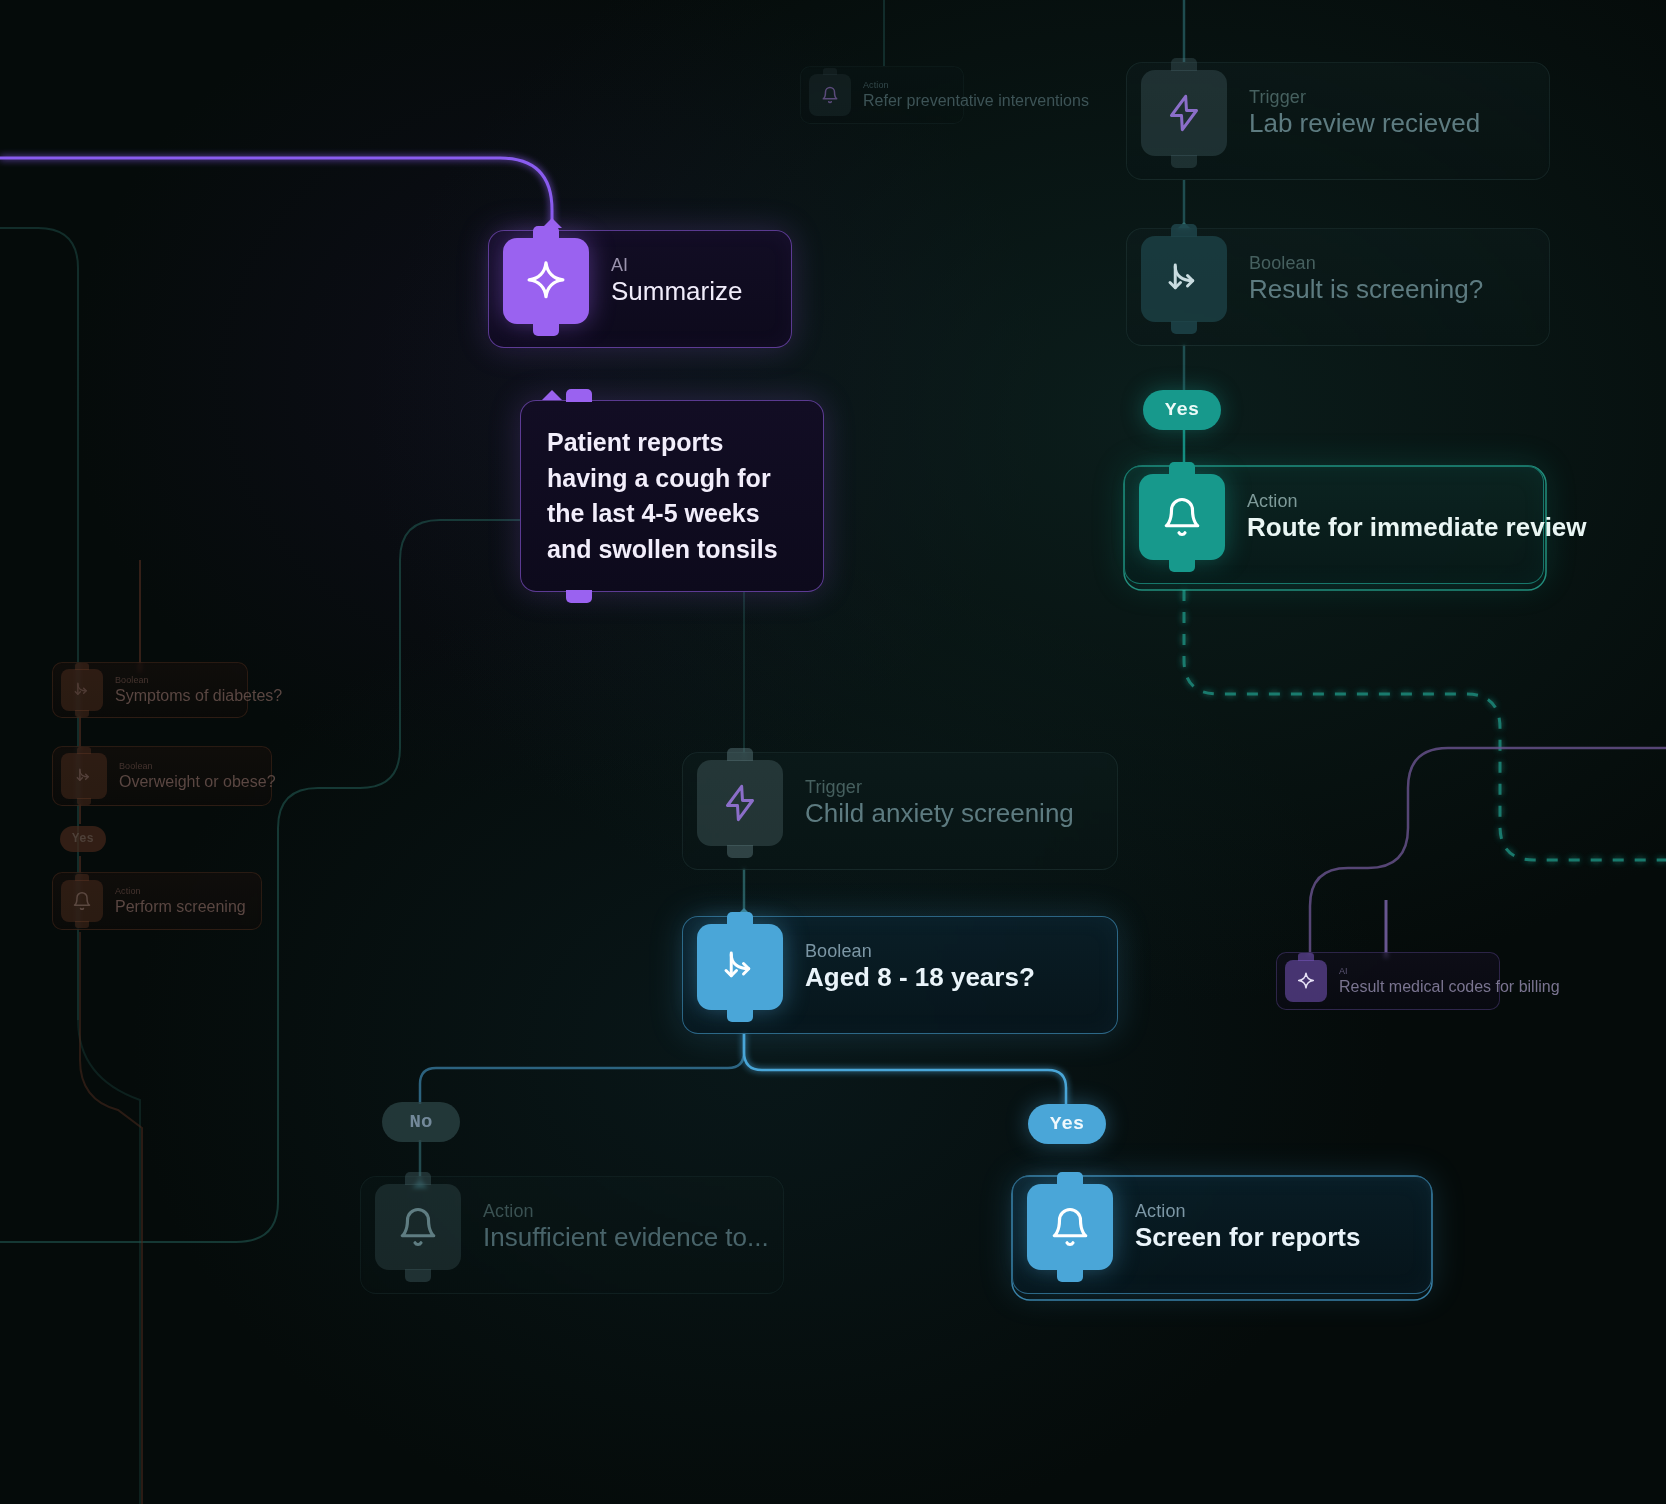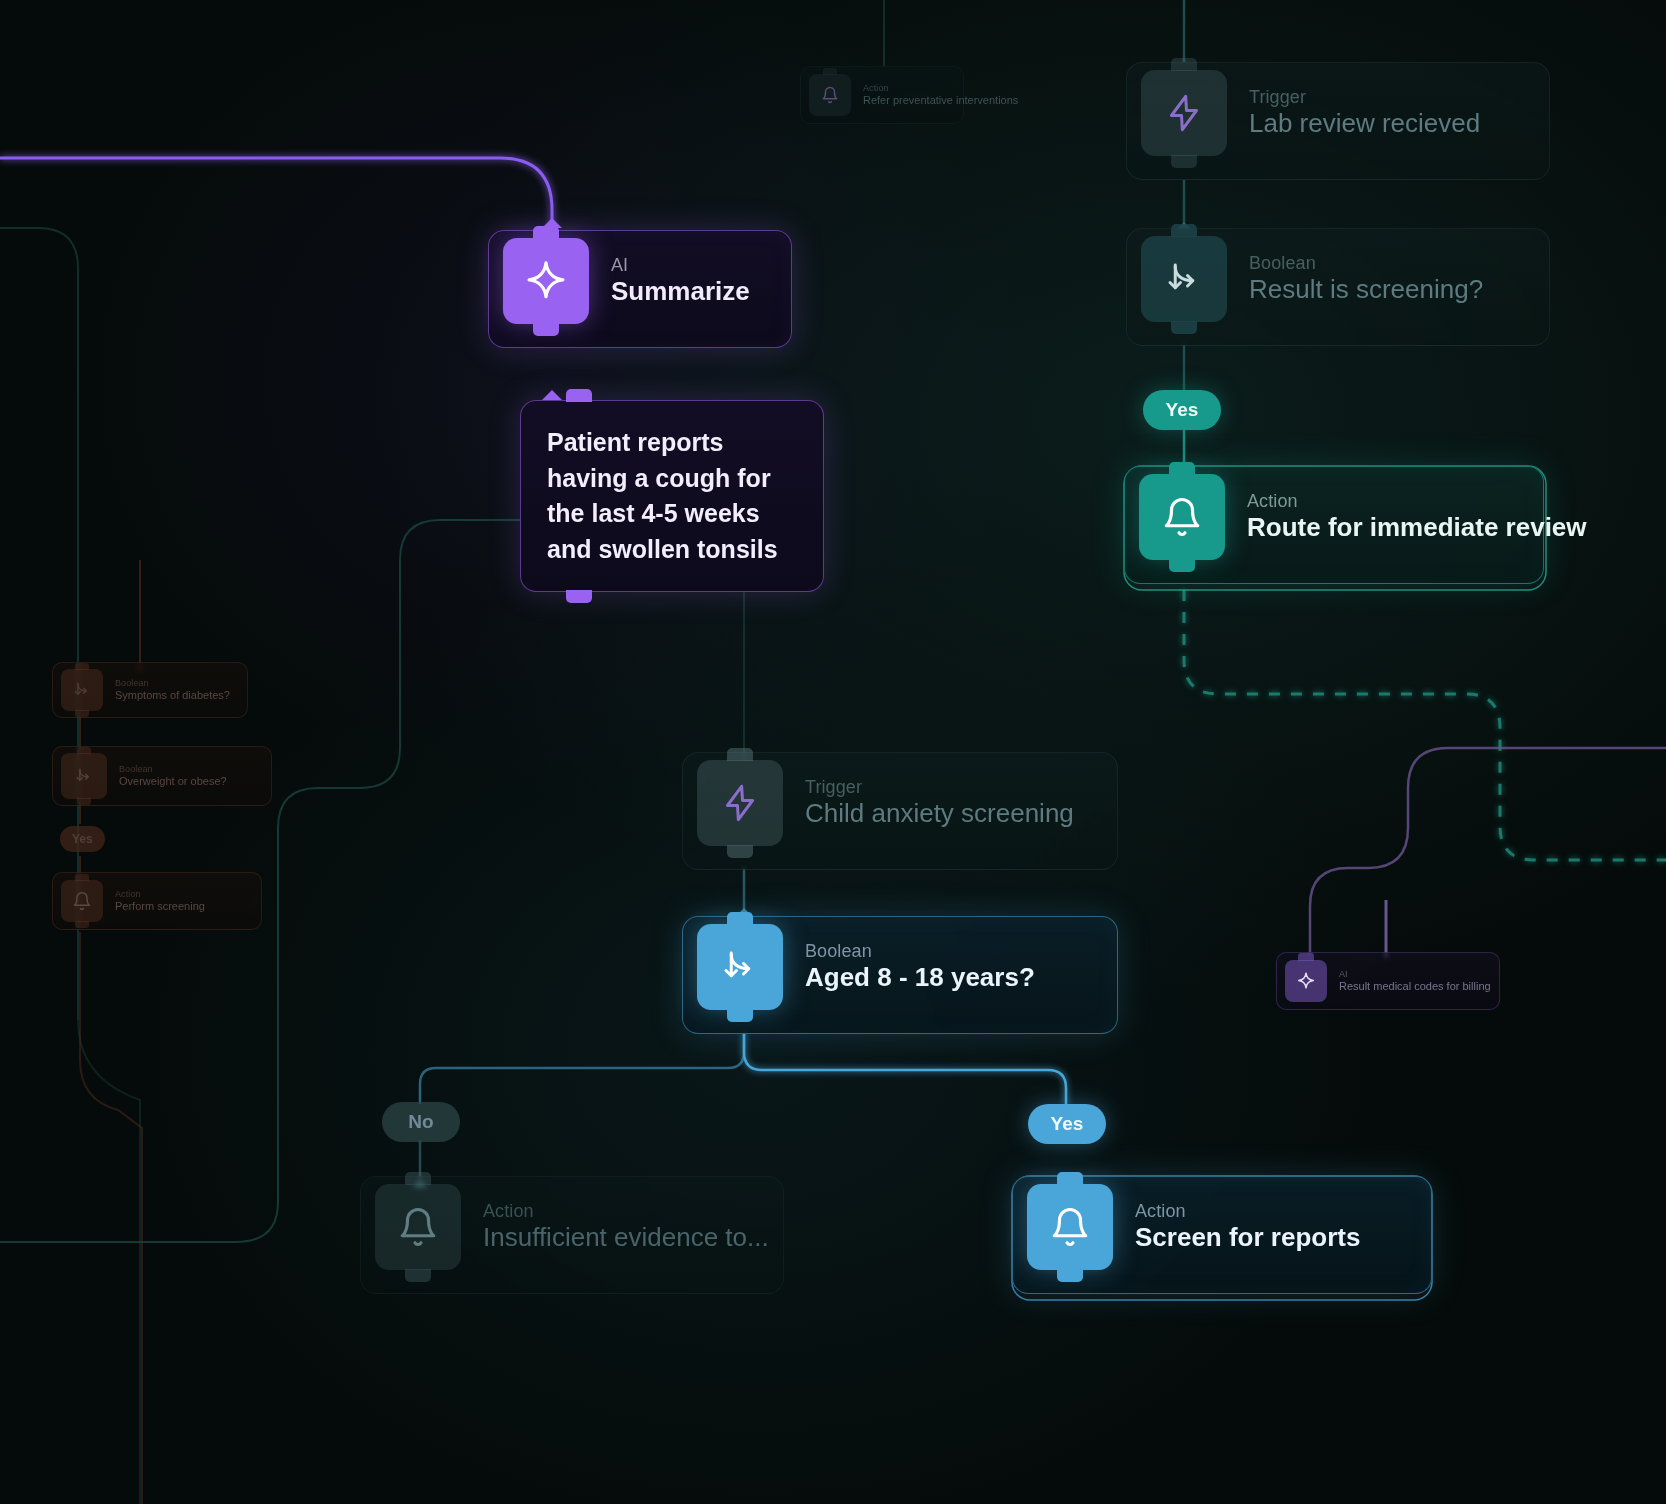--- a/index.html
+++ b/index.html
@@ -66,26 +66,26 @@
 
   
   .sz-lg { height: 118px; padding: 0 26px 16px 14px; }
   .sz-lg .icon { width: 86px; height: 86px; }
   .sz-lg .meta { margin-left: 22px; }
 
   .sz-sm { height: 58px; padding: 0 16px 0 8px; border-radius: 10px; }
   .sz-sm .icon { width: 42px; height: 42px; border-radius: 8px; }
   .sz-sm .meta { margin-left: 12px; }
   .sz-sm .kind { font-size: 9px; }
-  .sz-sm .title { font-size: 11px; }
+  .sz-sm .title { font-size: 16px; }
 
   
   .t-purple .icon { background: #9a62f0; box-shadow: 0 0 26px rgba(154,98,240,.45); }
   .t-purple { border-color: rgba(154,98,240,.55); background: linear-gradient(180deg, #120d24, #0d0a1c); box-shadow: 0 0 32px rgba(154,98,240,.22), inset 0 0 22px rgba(154,98,240,.05); }
-  .t-purple .title { color: #f0ecfa; font-weight: 700; }
+  .t-purple .title { color: #f0ecfa; font-weight: 400; }
   .t-purple .kind { color: #9a93ad; }
   .t-purple .tab-top, .t-purple .tab-bot { background: #9a62f0; }
 
   .t-teal .icon { background: #17998c; box-shadow: 0 0 26px rgba(23,153,140,.45); }
   .t-teal { border-color: rgba(34,190,170,.55); background: linear-gradient(180deg, rgba(12,38,35,.85), rgba(8,26,25,.85)); box-shadow: 0 0 34px rgba(26,170,150,.20), inset 0 0 26px rgba(26,170,150,.05); }
   .t-teal .title { color: #eaf6f4; font-weight: 600; }
   .t-teal .kind { color: #7e9a99; }
   .t-teal .tab-top, .t-teal .tab-bot { background: #17998c; }
 
   .t-blue .icon { background: #4aa6d8; box-shadow: 0 0 26px rgba(74,166,216,.45); }
@@ -139,21 +139,21 @@
     font-weight: 700;
   }
   .bubble .tab-top, .bubble .tab-bot { background: #9a62f0; left: 58px; }
 
   
   .pill {
     position: absolute;
     display: flex; align-items: center; justify-content: center;
     height: 40px; min-width: 78px; padding: 0 22px;
     border-radius: 20px;
-    font-size: 19px; font-weight: 700;
+    font-size: 19px; font-weight: 700; font-family: Liberation Mono, monospace;
   }
   .pill.p-teal { background: #17998c; color: #ecfbf8; box-shadow: 0 0 22px rgba(23,153,140,.40); }
   .pill.p-blue { background: #4aa6d8; color: #f0f9fd; box-shadow: 0 0 22px rgba(74,166,216,.40); }
   .pill.p-dim  { background: rgba(44,68,70,.75); color: #73899a; }
   .pill.p-rust { background: rgba(70,38,26,.7); color: #4e4038; height: 26px; min-width: 44px; padding: 0 12px; font-size: 12px; border-radius: 13px; }
 
   svg.ic { display:block; }
 </style>
 </head>
 <body>

